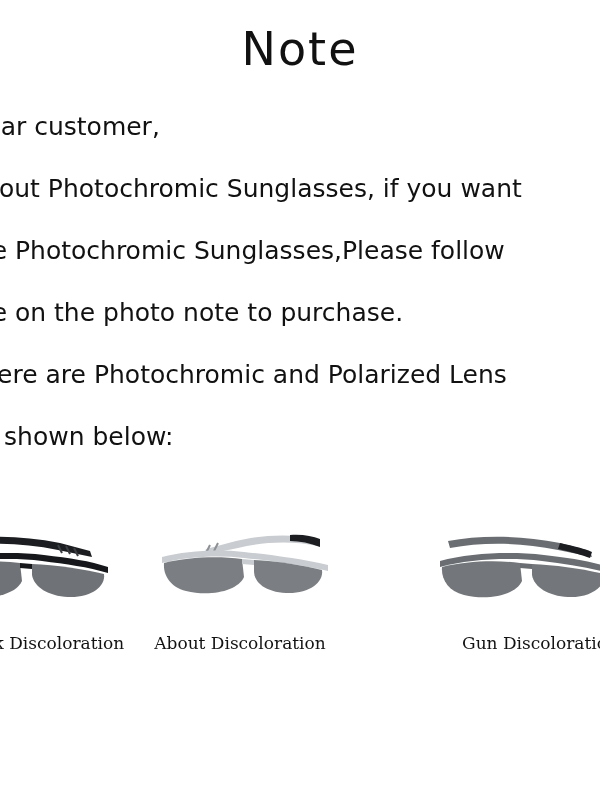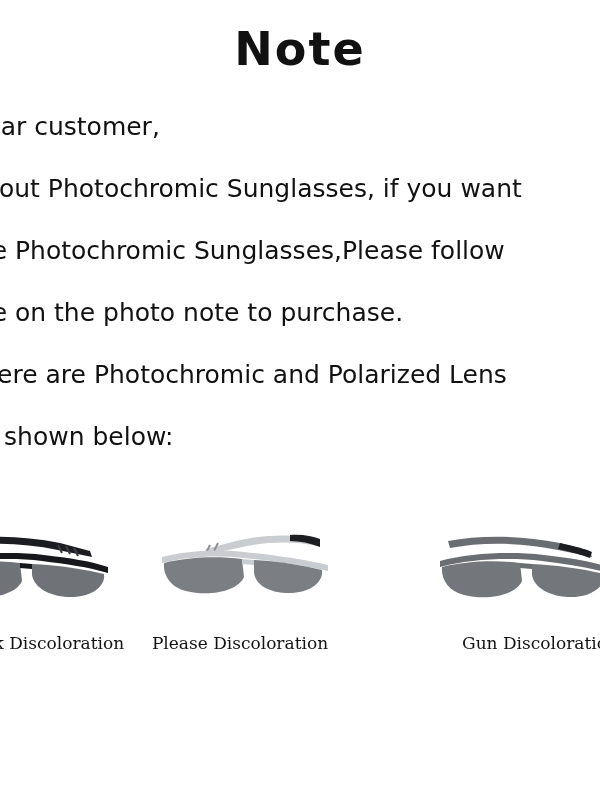--- a/index.html
+++ b/index.html
@@ -22,21 +22,21 @@
     background: #ffffff;
   }
   .note-title {
     position: absolute;
     top: 22px;
     left: 0;
     width: 600px;
     text-align: center;
     font-size: 46px;
     line-height: 54px;
-    font-weight: 700;
+    font-weight: 400;
     letter-spacing: 2px;
     color: #111111;
     font-family: "DejaVu Sans", sans-serif;
   }
   .body-text {
     position: absolute;
     top: 96px;
     left: -34px;
     width: 660px;
     font-size: 25px;
@@ -127,21 +127,21 @@
         <svg width="200" height="120" viewBox="0 0 200 120">
           <path d="M178 34 C150 28, 120 30, 96 36 L66 44 L64 50 L98 43 C122 37, 150 35, 178 41 Z" fill="#c9ccd0"></path>
           <path d="M150 30 C162 29, 172 31, 180 34 L180 42 C170 38, 160 36, 150 36 Z" fill="#1b1d20"></path>
           <path d="M78 38 L74 46 M70 40 L66 48" stroke="#8d9094" stroke-width="2" fill="none"></path>
           <path d="M22 52 C46 46, 76 44, 104 47 C132 50, 162 54, 188 60 L188 66 C162 60, 132 56, 104 53 C76 50, 46 52, 22 58 Z" fill="#c9ccd0"></path>
           <path d="M24 58 C48 52, 78 51, 102 54 L104 72 C98 86, 70 92, 46 86 C30 82, 23 70, 24 58 Z" fill="#7b7e82"></path>
           <path d="M114 55 C136 56, 162 60, 182 65 C184 78, 168 89, 146 88 C126 87, 114 78, 114 66 Z" fill="#7b7e82"></path>
           <path d="M102 54 L114 55 L114 60 L102 59 Z" fill="#c9ccd0"></path>
         </svg>
       </div>
-      <div class="caption">Please Discoloration</div>
+      <div class="caption">About Discoloration</div>
     </div>
 
     <div class="product p3">
       <div class="glasses-wrap">
         <svg width="200" height="120" viewBox="0 0 200 120">
           <path d="M8 36 C40 30, 80 30, 120 38 L150 46 L152 52 L118 45 C80 37, 42 37, 10 43 Z" fill="#6a6d72"></path>
           <path d="M120 38 C134 41, 146 44, 152 47 L150 53 C142 50, 132 47, 118 44 Z" fill="#1b1d20"></path>
           <path d="M0 56 C30 48, 70 46, 104 50 C130 53, 150 56, 168 62 L168 68 C148 62, 126 59, 102 56 C70 52, 30 54, 0 62 Z" fill="#6a6d72"></path>
           <path d="M2 62 C26 56, 56 55, 80 58 L82 76 C76 90, 48 96, 24 90 C8 86, 1 74, 2 62 Z" fill="#73767a"></path>
           <path d="M92 59 C116 60, 144 64, 164 69 C166 82, 150 93, 128 92 C108 91, 94 82, 92 70 Z" fill="#73767a"></path>

